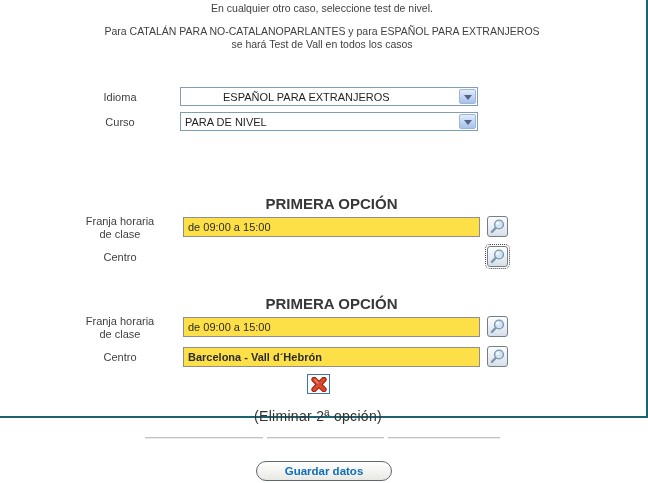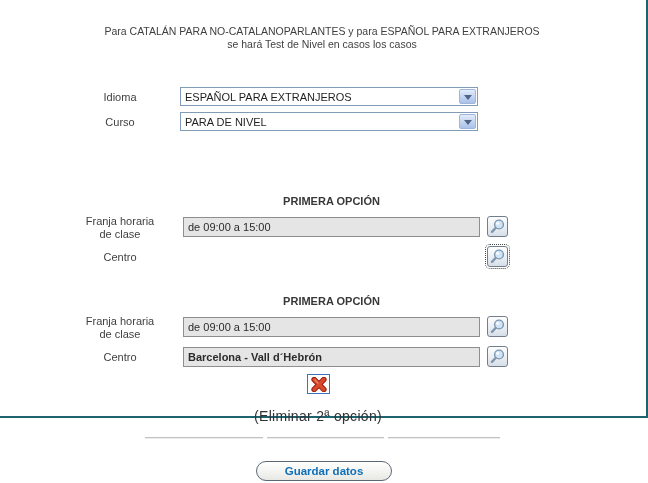--- a/index.html
+++ b/index.html
@@ -35,41 +35,41 @@
   .lbl-franja2 { top: 315px; }
   .lbl-centro2 { top: 351px; }
 
   
   .xpselect {
     position: absolute; left: 180px; width: 298px; height: 19px;
     border: 1px solid #7f9db9; background: #fff;
     display: flex; align-items: center;
     cursor: default;
   }
-  .sel-idioma { top: 87px; }
+  .sel-idioma { top: 87px; padding-left: 38px; }
   .sel-curso  { top: 112px; }
   .sel-text { flex: 1; font-size: 11px; color: #1f1f1f; padding-left: 4px; white-space: nowrap; overflow: hidden; }
   .sel-arrow {
     width: 17px; height: 15px; margin: 1px;
     background: linear-gradient(#e3edfc, #c7d8f2 45%, #aac2e8);
     border: 1px solid #9db6dd; border-radius: 2px;
     display: flex; align-items: center; justify-content: center;
   }
   .chev { width: 0; height: 0; border-left: 4px solid transparent; border-right: 4px solid transparent; border-top: 5px solid #4f6486; margin-top: 1px; }
 
   .section-heading {
     position: absolute; left: 183px; width: 297px;
-    text-align: center; font-size: 11px; font-weight: bold; color: #383838;
+    text-align: center; font-size: 15px; font-weight: bold; color: #383838;
   }
   .sh1 { top: 195px; }
   .sh2 { top: 295px; }
 
   .txtinput {
     position: absolute; left: 183px; width: 297px; height: 20px;
-    border: 1px solid #8e8e8e; background: #e5e5e5;
+    border: 1px solid #8e8e8e; background: #fde047;
     font-family: "Liberation Sans", sans-serif; font-size: 11px; color: #2b2b2b;
     padding: 0 4px; outline: none;
   }
   .in-franja1 { top: 217px; }
   .in-centro1 { top: 247px; }
   .in-franja2 { top: 317px; }
   .in-centro2 { top: 347px; font-weight: bold; }
 
   .lookup-btn {
     position: absolute; left: 487px; width: 21px; height: 21px;
@@ -108,22 +108,23 @@
     font-size: 11.5px; font-weight: bold; color: #0f70b8;
     cursor: pointer; line-height: 16px;
   }
 </style>
 </head>
 <body>
 
 <div id="page">
   <div class="frame">
 
+    <div class="intro l1">En cualquier otro caso, seleccione test de nivel.</div>
     <div class="intro l2">Para CATALÁN PARA NO-CATALANOPARLANTES y para ESPAÑOL PARA EXTRANJEROS</div>
-    <div class="intro l3">se hará Test de Nivel en casos los casos</div>
+    <div class="intro l3">se hará Test de Vall en todos los casos</div>
 
     <div class="fieldlabel lbl-idioma">Idioma</div>
     <div class="xpselect sel-idioma">
       <span class="sel-text">ESPAÑOL PARA EXTRANJEROS</span>
       <span class="sel-arrow">
           <span class="chev"></span>
         </span>
     </div>
 
     <div class="fieldlabel lbl-curso">Curso</div>

